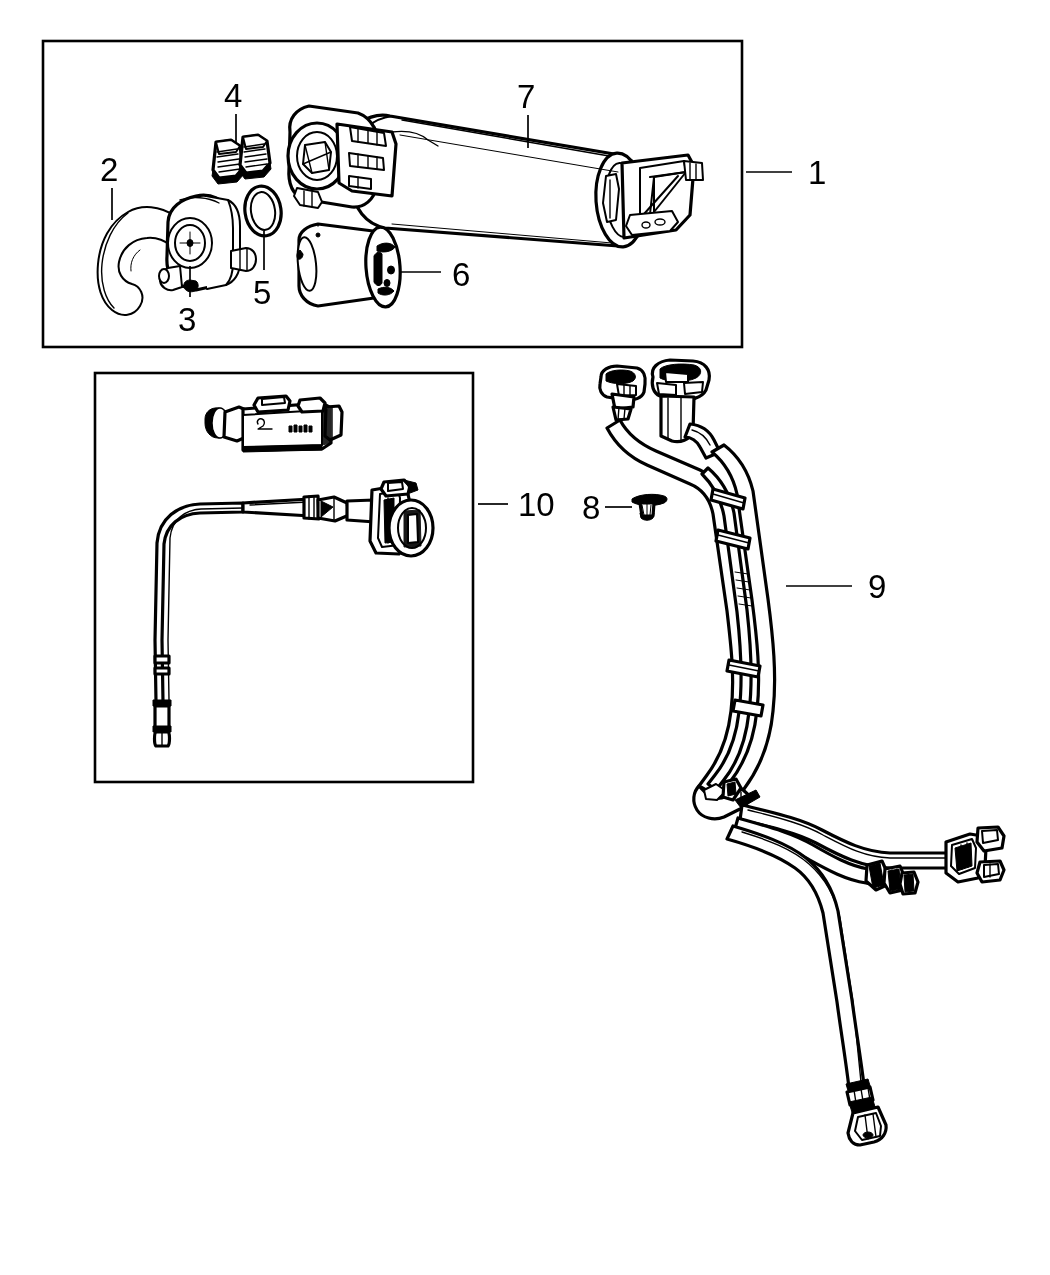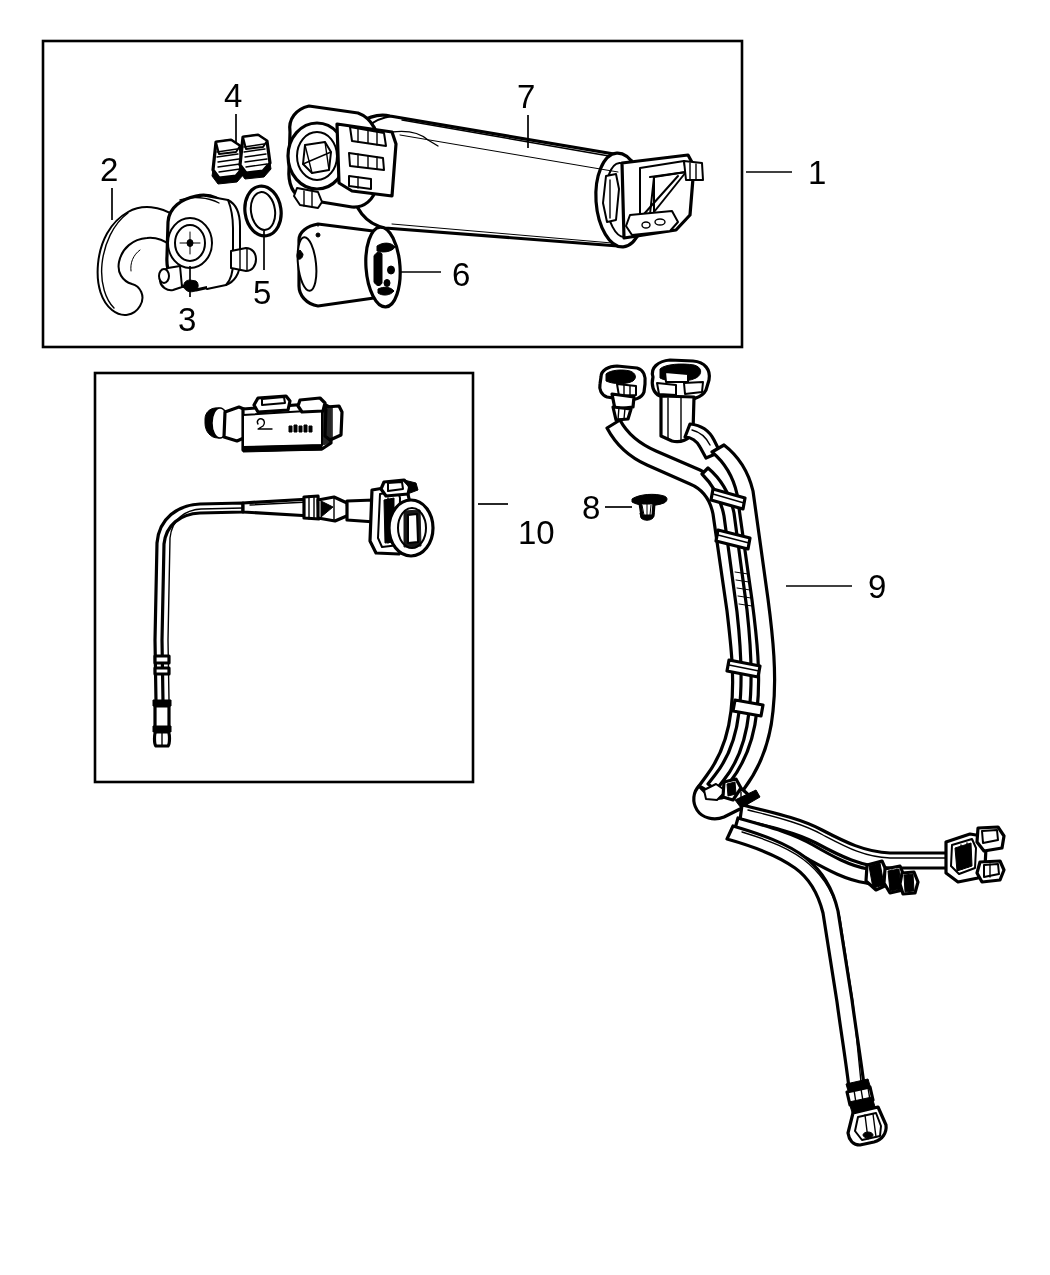--- a/index.html
+++ b/index.html
@@ -495,15 +495,15 @@
 
   <div class="callout-label" style="left:808px; top:156px;">1</div>
   <div class="callout-label" style="left:100px; top:153px;">2</div>
   <div class="callout-label" style="left:178px; top:303px;">3</div>
   <div class="callout-label" style="left:224px; top:79px;">4</div>
   <div class="callout-label" style="left:253px; top:276px;">5</div>
   <div class="callout-label" style="left:452px; top:258px;">6</div>
   <div class="callout-label" style="left:517px; top:80px;">7</div>
   <div class="callout-label" style="left:582px; top:491px;">8</div>
   <div class="callout-label" style="left:868px; top:570px;">9</div>
-  <div class="callout-label" style="left:518px; top:488px;margin-top:28px;">10</div>
+  <div class="callout-label" style="left:518px; top:488px;">10</div>
 
 </div>
 
 </body></html>

